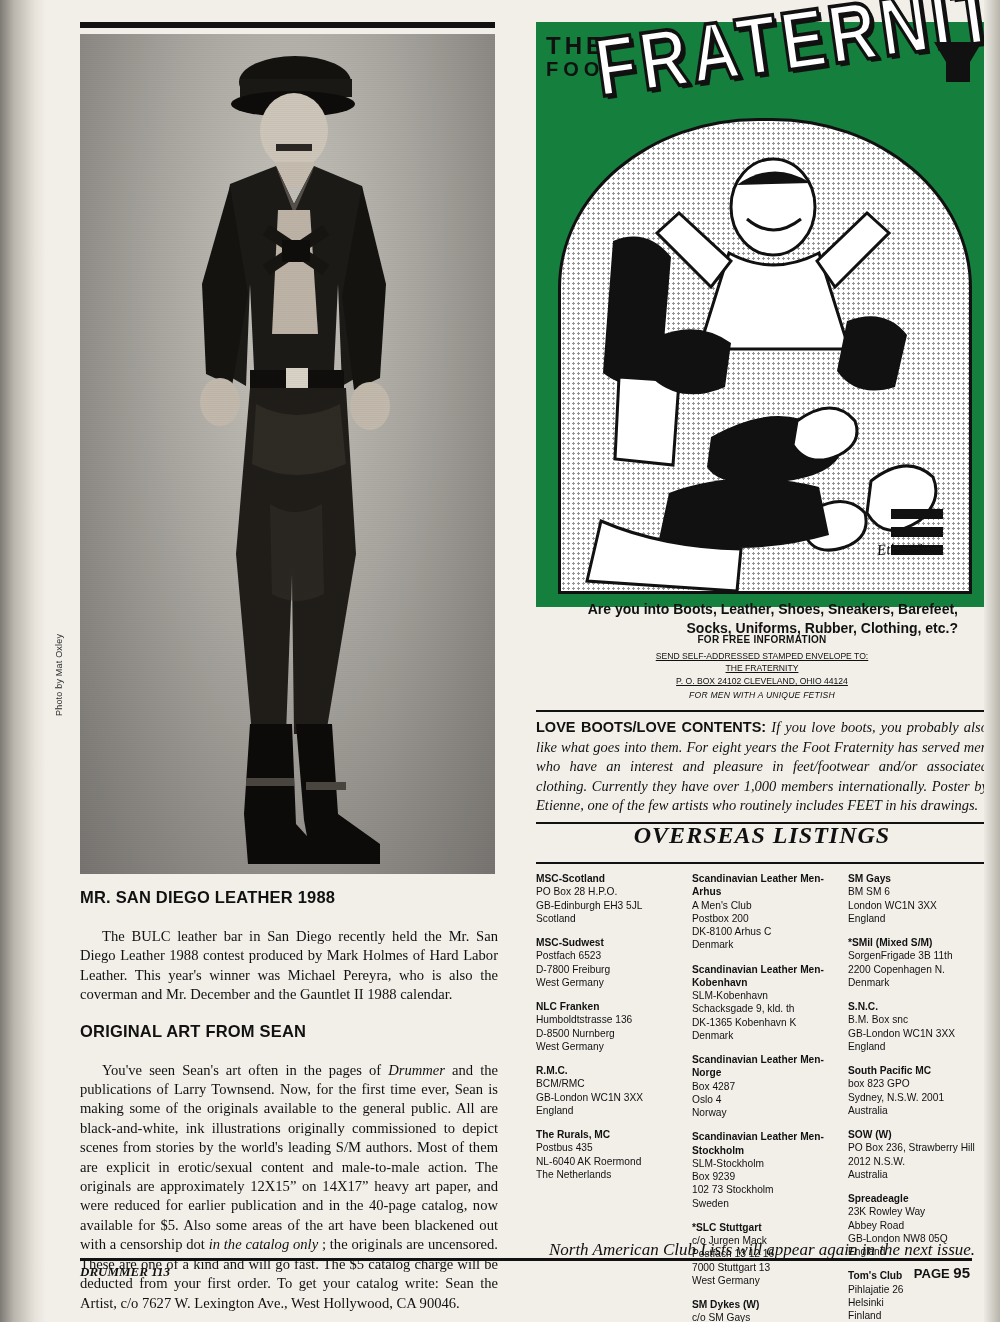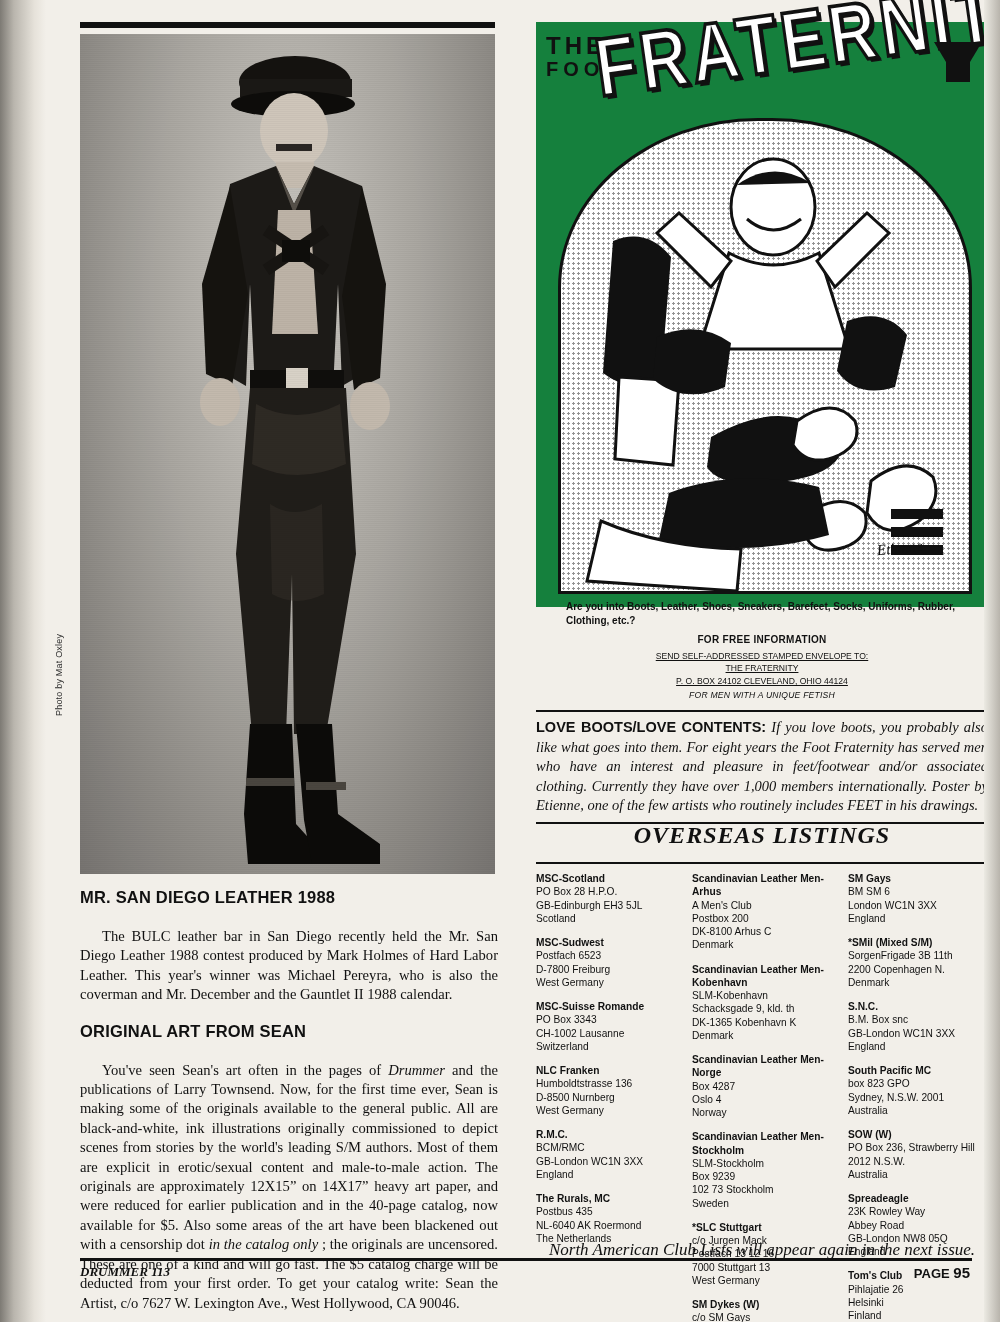--- a/index.html
+++ b/index.html
@@ -95,22 +95,22 @@
   }
   .art .halftone{
     position:absolute;inset:0;
     background-image:radial-gradient(#111 1.1px, transparent 1.2px);
     background-size:5px 5px;
     opacity:.45;
   }
   .sig{position:absolute;right:46px;bottom:34px;font-family:"Liberation Serif",serif;font-style:italic;font-size:15px;color:#111;transform:rotate(-6deg);}
 
   .poster-cap{
-    position:absolute;left:30px;top:578px;width:392px;text-align:left;
-    font-size:10px;line-height:1.35;color:#111;font-weight:bold;
+    position:absolute;left:30px;top:578px;width:392px;text-align:right;
+    font-size:14px;line-height:1.35;color:#111;font-weight:bold;
     font-family:"Liberation Sans",sans-serif;
   }
   .poster-free{
     position:absolute;left:30px;top:612px;width:392px;text-align:center;
     font-size:10px;font-weight:bold;color:#111;letter-spacing:.3px;
   }
   .poster-sase{
     position:absolute;left:30px;top:628px;width:392px;text-align:center;
     font-size:8.6px;line-height:1.45;color:#111;text-decoration:underline;
   }
@@ -291,26 +291,20 @@
 GB-Edinburgh EH3 5JL
 Scotland</div>
             </div>
           <div class="entry">
               <div class="nm">MSC-Sudwest</div>
               <div class="ln">Postfach 6523
 D-7800 Freiburg
 West Germany</div>
             </div>
           <div class="entry">
-              <div class="nm">MSC-Suisse Romande</div>
-              <div class="ln">PO Box 3343
-CH-1002 Lausanne
-Switzerland</div>
-            </div>
-          <div class="entry">
               <div class="nm">NLC Franken</div>
               <div class="ln">Humboldtstrasse 136
 D-8500 Nurnberg
 West Germany</div>
             </div>
           <div class="entry">
               <div class="nm">R.M.C.</div>
               <div class="ln">BCM/RMC
 GB-London WC1N 3XX
 England</div>

